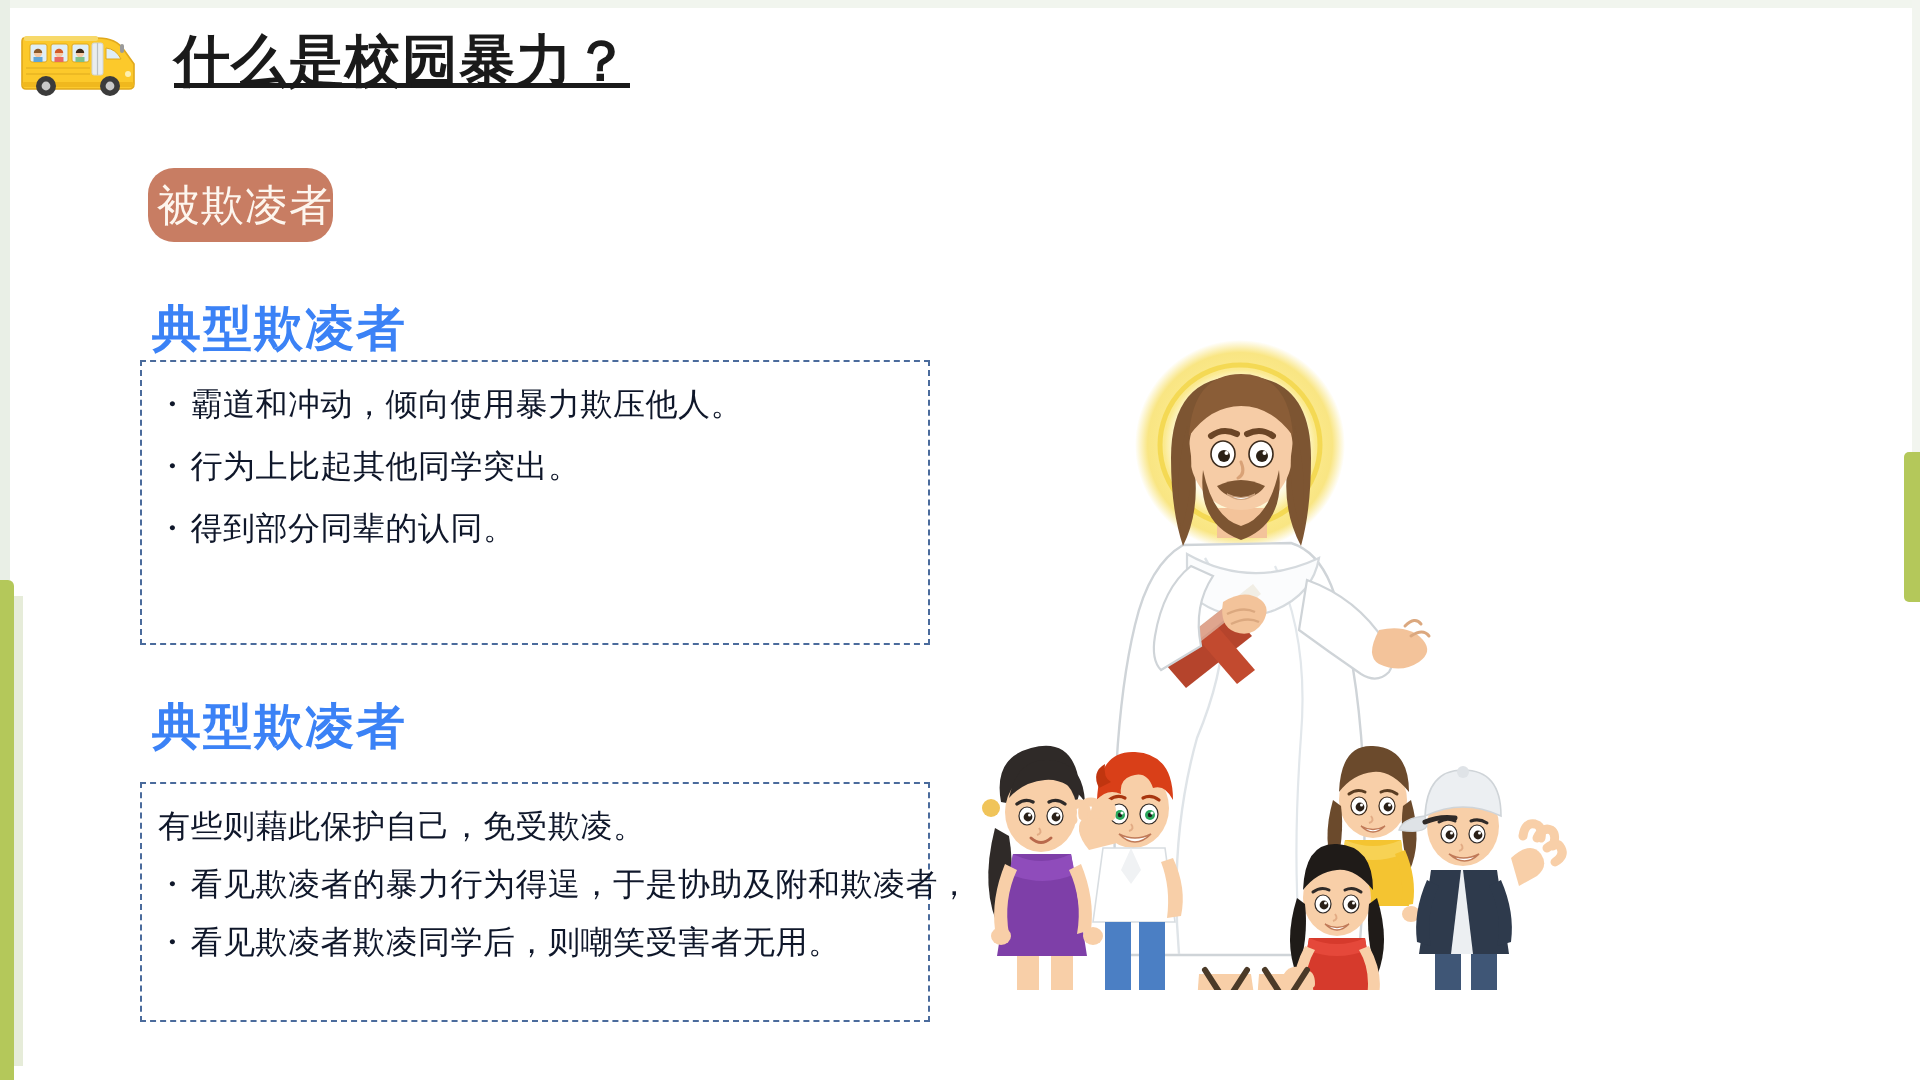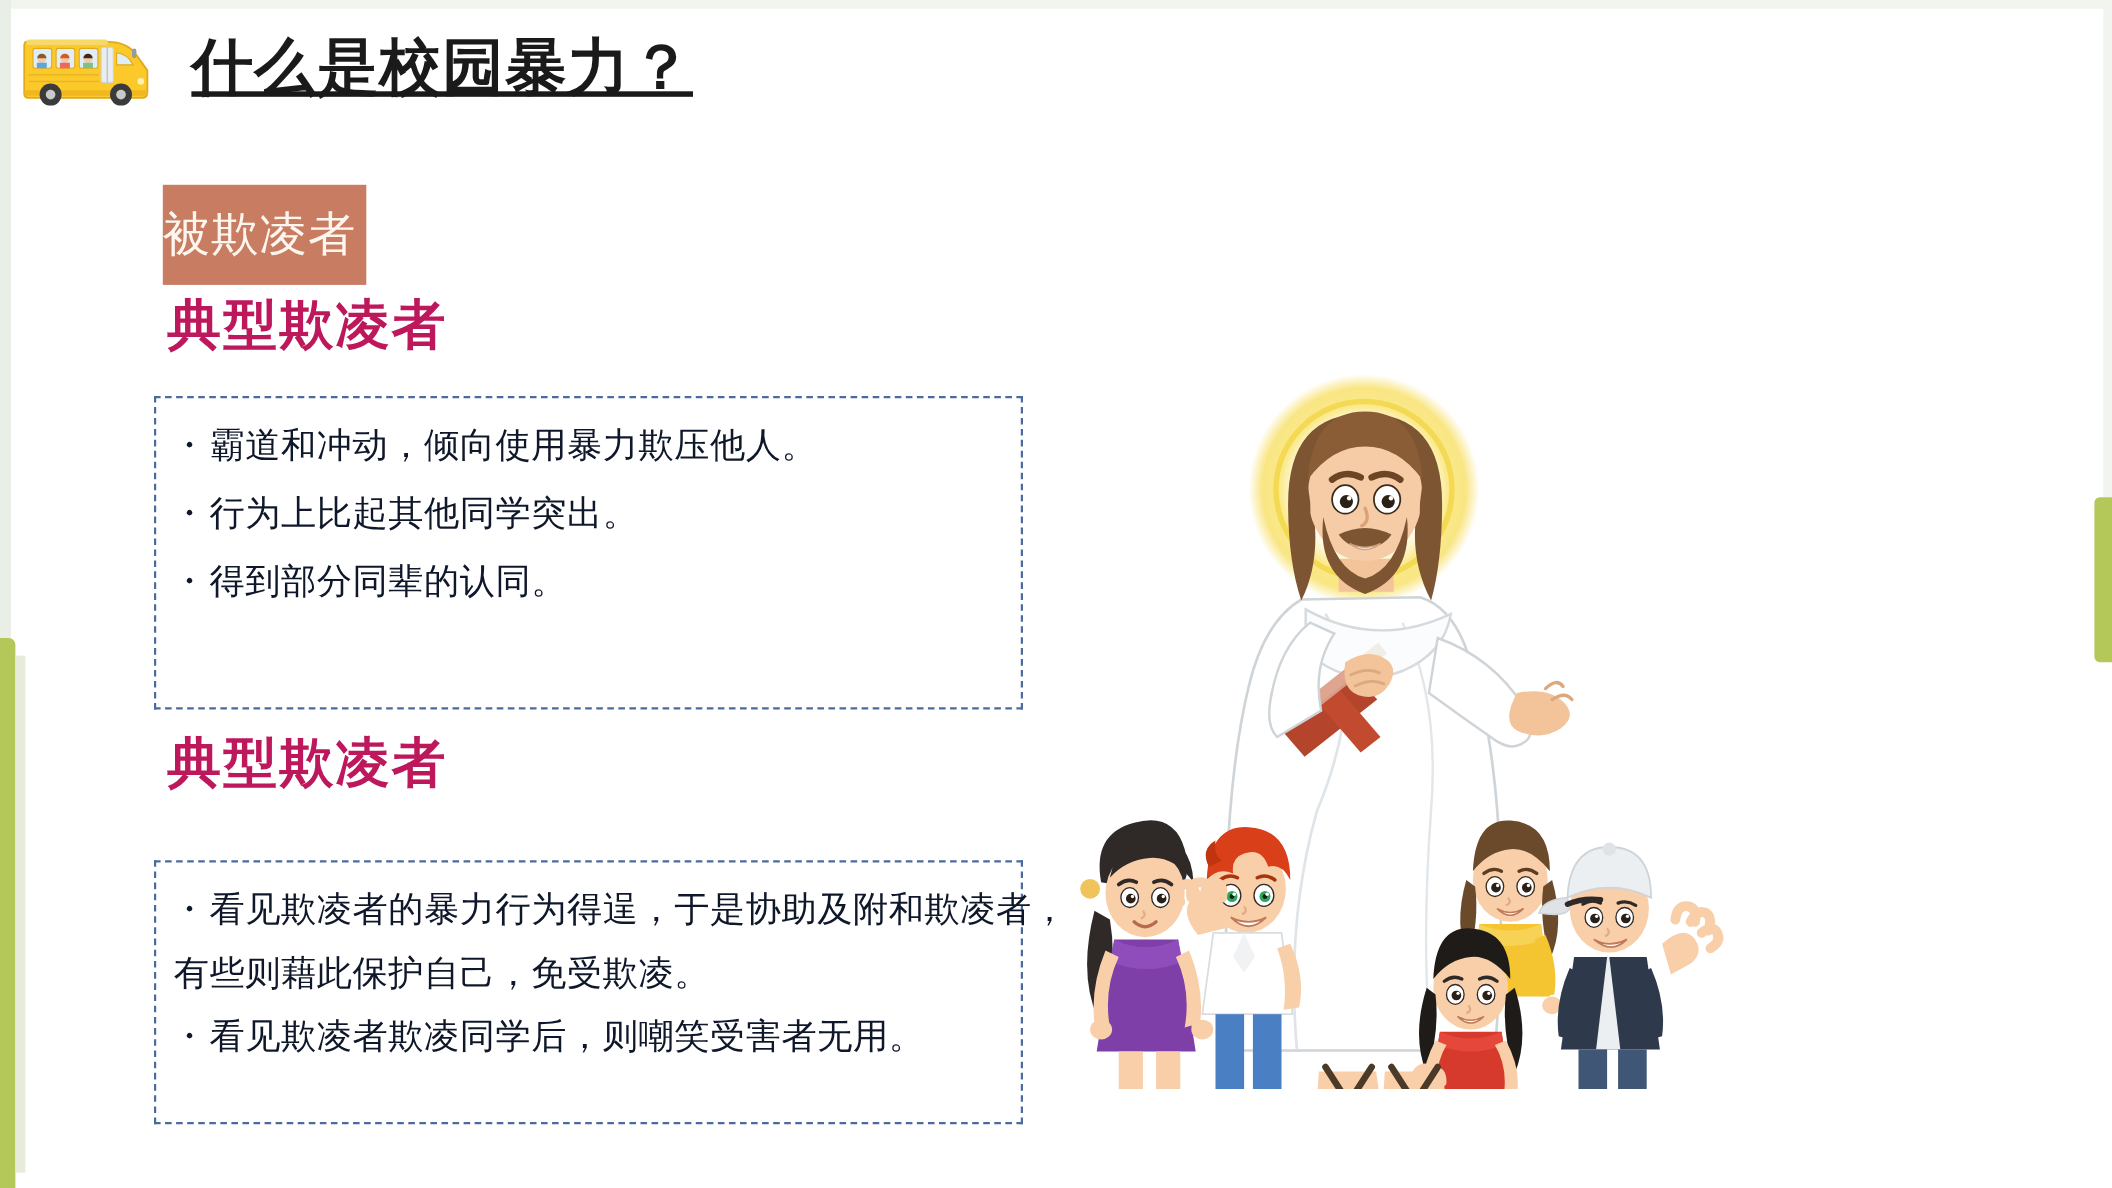--- a/index.html
+++ b/index.html
@@ -69,41 +69,42 @@
     color: #1a1a1a;
     letter-spacing: 1px;
     line-height: 1;
     white-space: nowrap;
     text-decoration: underline;
   }
 
   
   #role-badge {
     position: absolute; left: 148px; top: 168px;
-    width: 185px; height: 91px;
+    width: 185px; height: 74px;
     background: #c87d63;
-    display: flex; align-items: center; justify-content: flex-start;
+    display: flex; align-items: center; justify-content: flex-end; border-radius: 26px;
   }
   #role-badge .txt {
     color: #fdf6ee;
     font-size: 43px;
     line-height: 1;
     letter-spacing: 1px;
     font-weight: 400;
   }
 
   
   .section-heading {
     position: absolute;
     font-size: 49px;
     font-weight: bold;
-    color: #be185d;
+    color: #3b82f6;
     letter-spacing: 2px;
     line-height: 1;
     white-space: nowrap;
+    margin-top: 32px;
   }
   #heading-typical { left: 152px; top: 272px; }
   #heading-passive { left: 152px; top: 670px; }
 
   
   .dashed-box {
     position: absolute;
     border: 2px dashed #4a6b9c;
     background: #ffffff;
   }
@@ -214,25 +215,25 @@
       <span class="dot">・</span><span>行为上比起其他同学突出。</span>
     </div>
     <div class="bullet-line">
       <span class="dot">・</span><span>得到部分同辈的认同。</span>
     </div>
   </div>
 
   <div class="section-heading" id="heading-passive">典型欺凌者</div>
 
   <div class="dashed-box" id="box-passive">
+    <div class="bullet-line cont">
+      <span>有些则藉此保护自己，免受欺凌。</span>
+    </div>
     <div class="bullet-line">
       <span class="dot">・</span><span>看见欺凌者的暴力行为得逞，于是协助及附和欺凌者，</span>
-    </div>
-    <div class="bullet-line cont">
-      <span>有些则藉此保护自己，免受欺凌。</span>
     </div>
     <div class="bullet-line">
       <span class="dot">・</span><span>看见欺凌者欺凌同学后，则嘲笑受害者无用。</span>
     </div>
   </div>
 
   <div id="illustration">
     <svg viewBox="0 0 620 660" width="620" height="660">
       <defs>
         <radialGradient id="haloGrad" cx="50%" cy="50%" r="50%">

